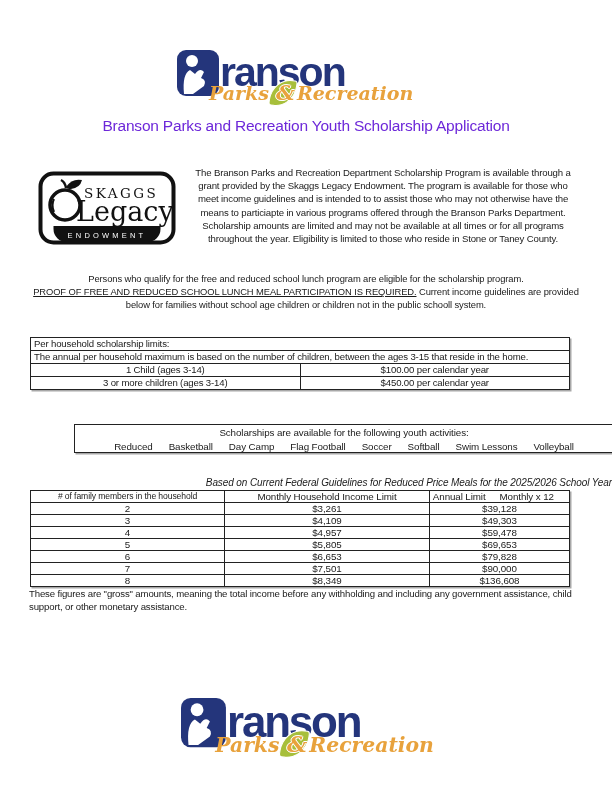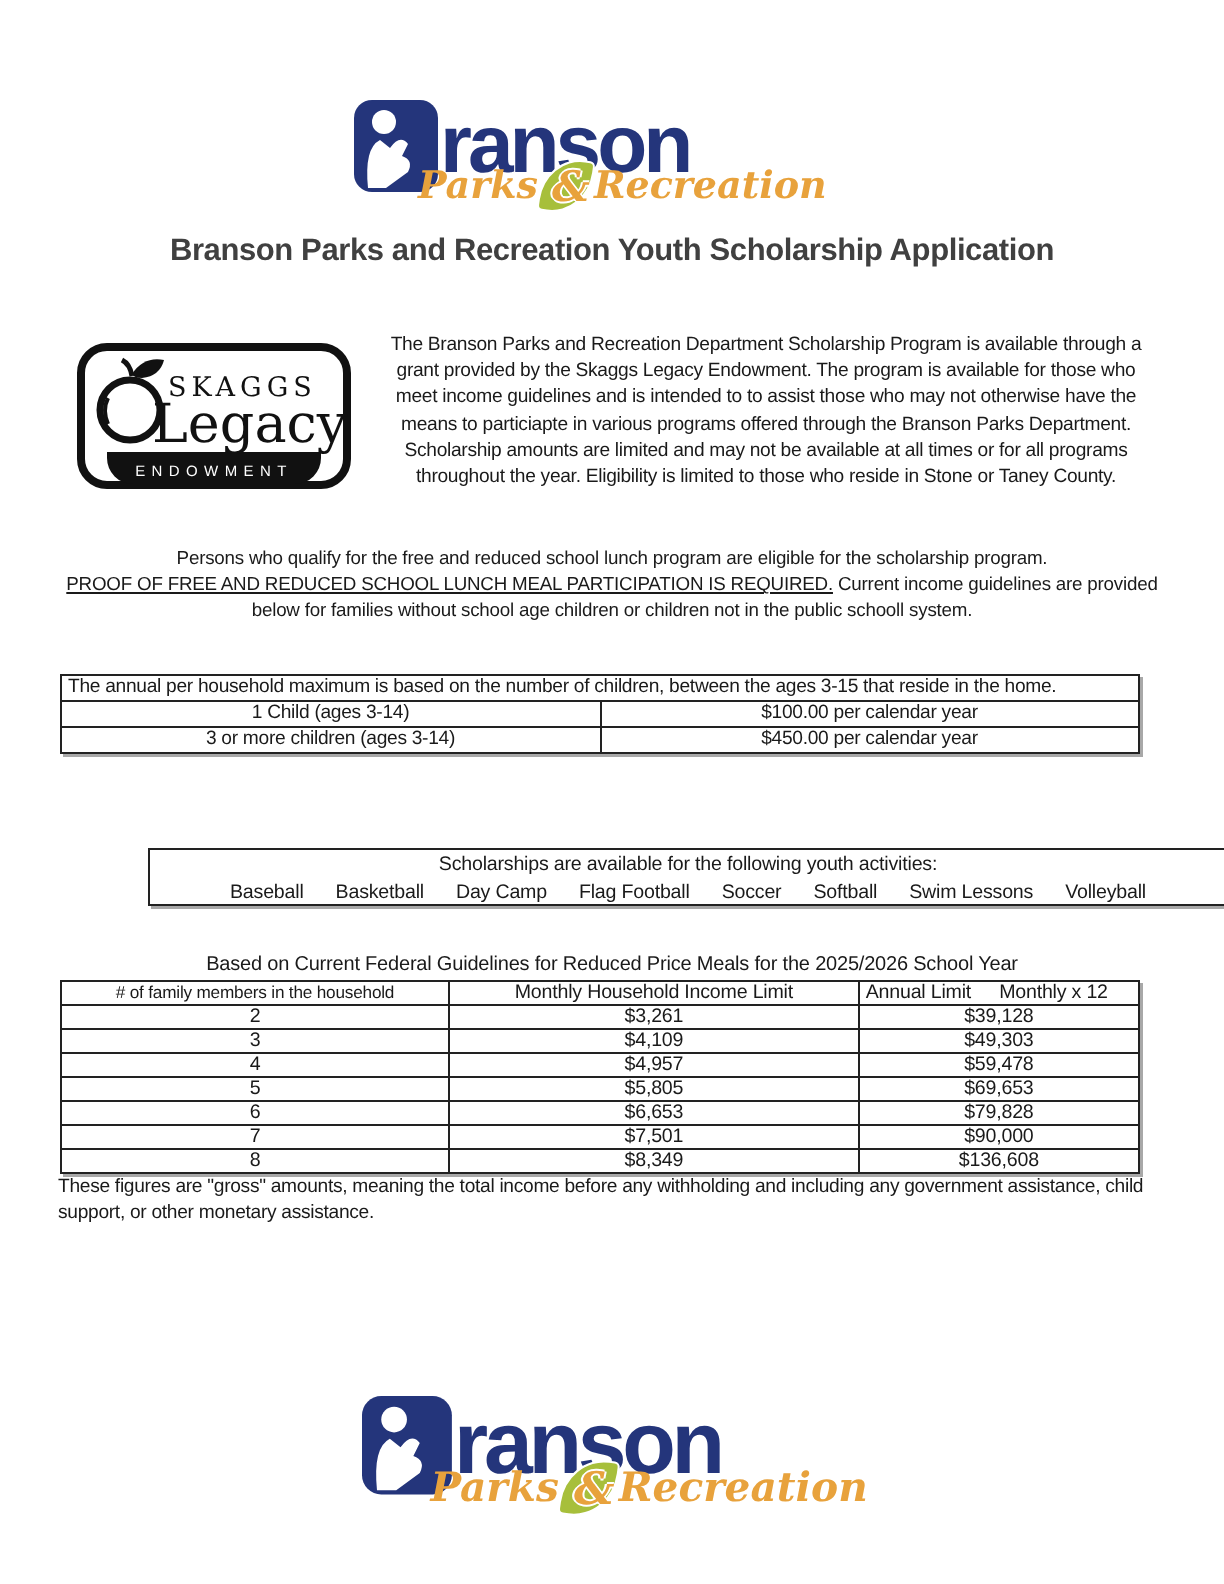--- a/index.html
+++ b/index.html
@@ -34,21 +34,21 @@
   .leaf .amp {
     position:absolute; left:5px; top:0px; transform:rotate(-8deg);
     font-family:"DejaVu Serif", serif; font-style:italic; font-weight:700;
     font-size:21px; color:#E8A23C;
     text-shadow:-1px 0 #fff, 1px 0 #fff, 0 -1px #fff, 0 1px #fff;
   }
 
   
   .doc-title {
     position:absolute; top:117px; left:0; width:612px; text-align:center;
-    font-size:15.5px; font-weight:700; letter-spacing:-0.2px; color:#404040;
+    font-size:15.5px; font-weight:400; letter-spacing:-0.2px; color:#6d28d9;
   }
 
   
   .skaggs-logo { position:absolute; left:38px; top:171px; }
   .intro-text {
     position:absolute; left:192px; top:166px; width:382px;
     font-size:9.6px; line-height:13.2px; letter-spacing:-0.15px; text-align:center;
   }
 
   
@@ -72,22 +72,22 @@
   .outer { border:1.6px solid #222; }
 
   .activities-box {
     position:absolute; left:30px; top:424px; width:540px; height:29px;
     border:1.6px solid #222; text-align:center; font-size:9.8px; line-height:13.5px;
     letter-spacing:-0.1px; box-shadow:1.5px 1.5px 0 #a8a8a8; padding-top:1px;margin-left:44px;
   }
   .activities-list { display:flex; justify-content:center; gap:16px; white-space:nowrap; }
 
   .income-caption {
-    position:absolute; left:0; top:477px; width:612px; text-align:center;
-    font-size:10px; letter-spacing:-0.1px;
+    position:absolute; left:0; top:477px; width:612px; text-align:right;
+    font-size:10px; letter-spacing:-0.1px;font-style:italic;
   }
   .income-table {
     position:absolute; left:30px; top:490px; width:540px;
     font-size:9.8px; letter-spacing:-0.1px;
   }
   .income-table td { border:1px solid #222; padding:0 3px; height:11.7px; line-height:11px; text-align:center; }
   .income-table td.small { font-size:8.6px; }
   .income-table td.left { text-align:left; }
   .income-table .gap { display:inline-block; width:14px; }
   .col-members { width:36%; } .col-monthly { width:38%; } .col-annual { width:26%; }
@@ -142,38 +142,41 @@
 
   <p class="intro-text">The Branson Parks and Recreation Department Scholarship Program is available through a grant provided by the Skaggs Legacy Endowment.  The program is available for those who meet income guidelines and is intended to to assist those who may not otherwise have the means to particiapte in various programs offered through the Branson Parks Department. Scholarship amounts are limited and may not be available at all times or for all programs throughout the year. Eligibility is limited to those who reside in Stone or Taney County.</p>
 
   <p class="eligibility">
     <span>Persons who qualify for the free and reduced school lunch program are eligible for the scholarship program.</span><br>
     <span class="u">PROOF OF FREE AND REDUCED SCHOOL LUNCH MEAL PARTICIPATION IS REQUIRED.</span><span>  Current income guidelines are provided below for families without school age children or children not in the public schooll system.</span>
   </p>
 
   <table class="limits-table outer box-shadowed">
     <tbody>
+        <tr class="span">
+          <td colspan="2">Per household scholarship limits:</td>
+        </tr>
     <tr class="span">
           <td colspan="2">The annual per household maximum is based on the number of children, between the ages 3-15 that reside in the home.</td>
         </tr>
     <tr>
       <td class="c col1">1 Child (ages 3-14)</td>
       <td class="c">$100.00 per calendar year</td>
     </tr>
     <tr>
       <td class="c col1">3 or more children (ages 3-14)</td>
       <td class="c">$450.00 per calendar year</td>
     </tr>
   </tbody>
     </table>
 
   <div class="activities-box">
     <div>Scholarships are available for the following youth activities:</div>
     <div class="activities-list">
-      <span>Baseball</span>
+      <span>Reduced</span>
       <span>Basketball</span>
       <span>Day Camp</span>
       <span>Flag Football</span>
       <span>Soccer</span>
       <span>Softball</span>
       <span>Swim Lessons</span>
       <span>Volleyball</span>
     </div>
   </div>
 

